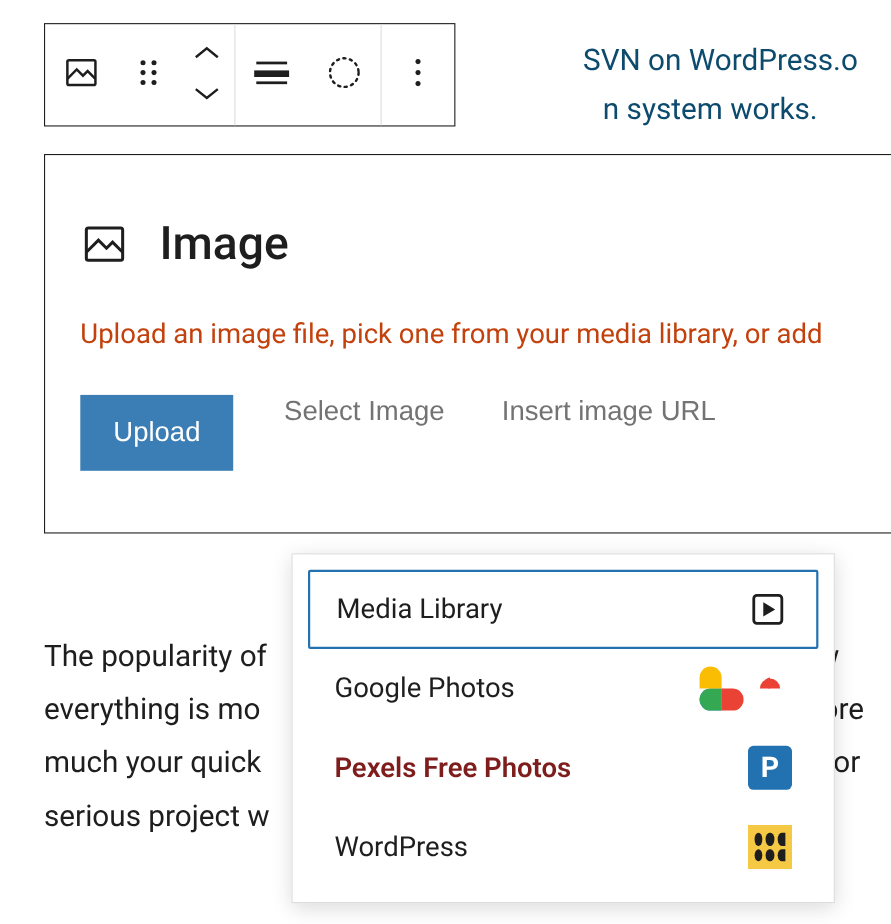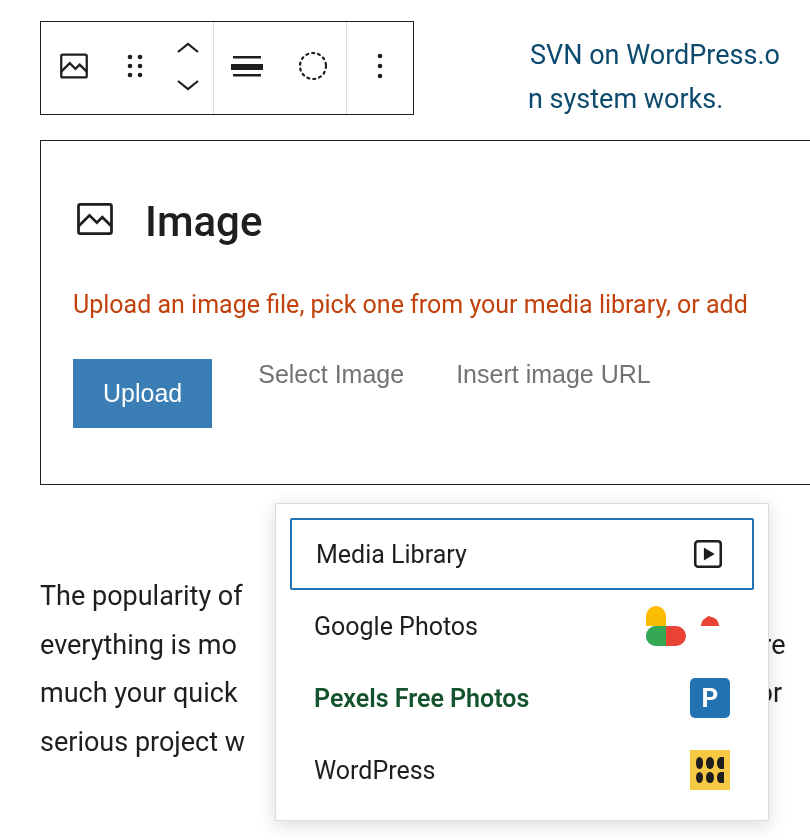--- a/index.html
+++ b/index.html
@@ -17,21 +17,21 @@
 
   
   .bg-text {
     position: absolute;
     font-size: 27px;
     color: #0c4a6e;
     line-height: 1.6;
     white-space: nowrap;
   }
   .bg-line1 { top: 34px; left: 530px; }
-  .bg-line2 { top: 78px; left: 528px; }
+  .bg-line2 { top: 78px; left: 548px; }
 
   
   .toolbar {
     position: absolute;
     top: 21px;
     left: 40px;
     height: 94px;
     display: flex;
     border: 1px solid #1e1e1e;
     background: #fff;
@@ -68,20 +68,21 @@
     top: 140px;
     left: 40px;
     right: -20px;
     border: 1px solid #1e1e1e;
     background: #fff;
     padding: 56px 32px 56px 32px;
     overflow: hidden;
   }
   .block-header {
     display: flex;
+    align-items: center;
     gap: 28px;
     margin-bottom: 44px;
   }
   .block-header svg { display:block; }
   .block-title {
     font-size: 42px;
     font-weight: 500;
     color: #1e1e1e;
   }
   .block-desc {
@@ -117,42 +118,42 @@
     font-size: 27px;
     color: #1e1e1e;
     line-height: 1.8;
   }
   .body-para div { white-space: nowrap; }
 
   
   .dropdown {
     position: absolute;
     top: 503px;
-    left: 275px;
+    left: 265px;
     width: 494px;
     background: #fff;
     border: 1px solid #ddd;
     box-shadow: 0 4px 18px rgba(0,0,0,0.15);
     padding: 14px 14px;
   }
   .dd-item {
     display: flex;
     align-items: center;
     justify-content: space-between;
     height: 72px;
     padding: 0 24px;
     font-size: 25px;
     color: #1e1e1e;
     border-radius: 2px;
   }
   .dd-item.selected {
     border: 2px solid #2271b1;
   }
   .dd-item .dd-label { flex: 1; }
-  .dd-item.pexels .dd-label { color: #14532d; font-weight: 600; }
+  .dd-item.pexels .dd-label { color: #7f1d1d; font-weight: 600; }
   .dd-icon {
     width: 40px;
     height: 40px;
     display: flex;
     align-items: center;
     justify-content: center;
   }
 
   
   .gp-icon { position: relative; width: 50px; height: 50px; }

